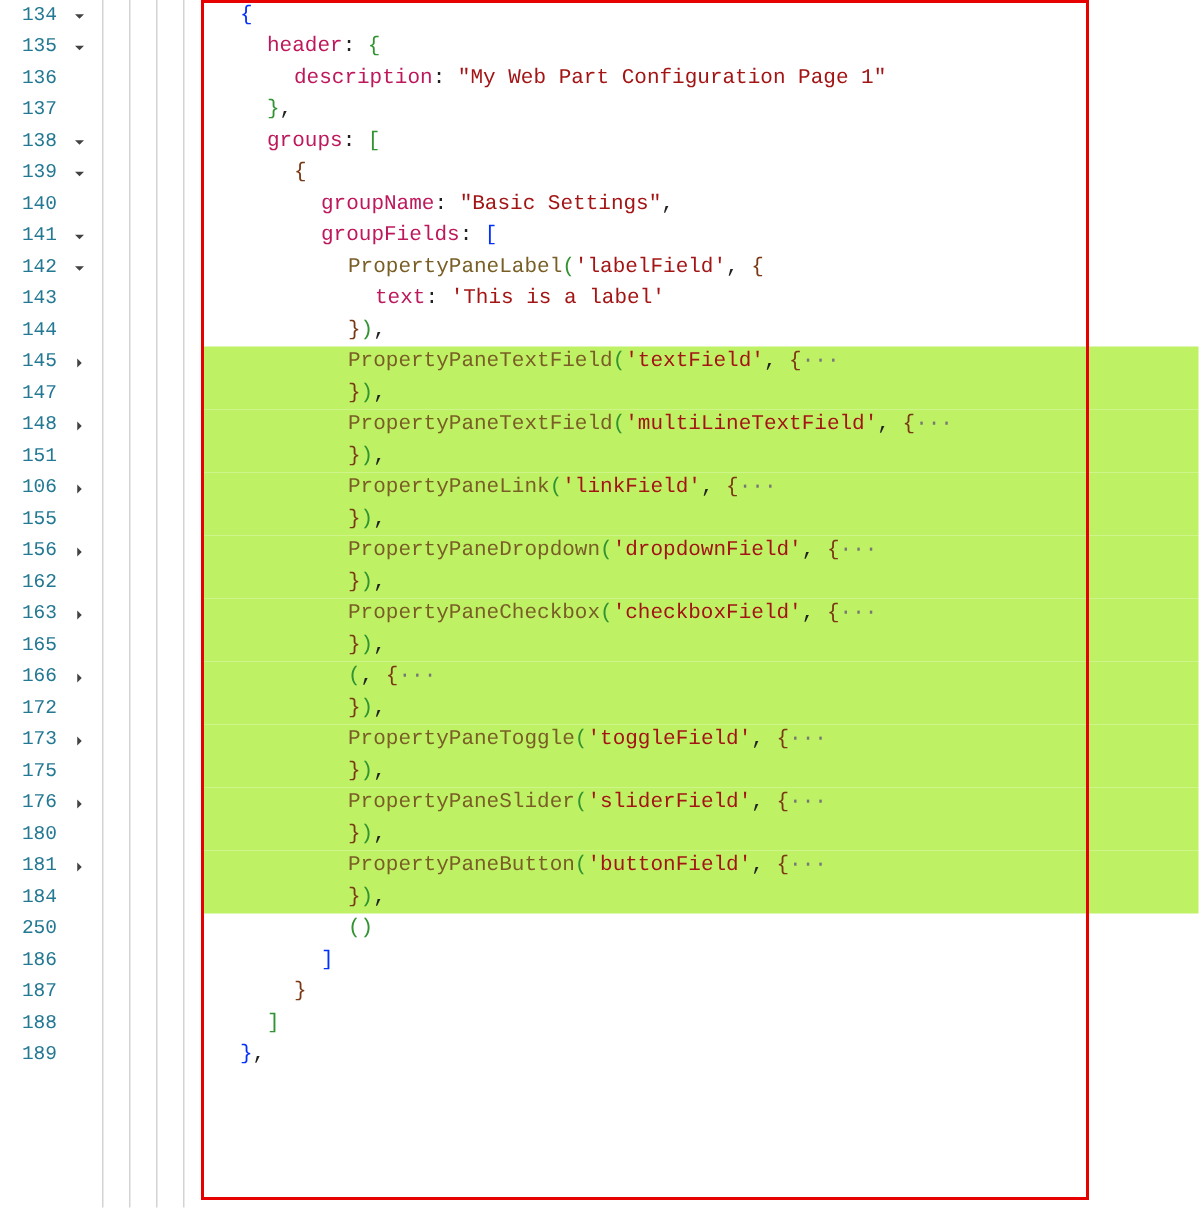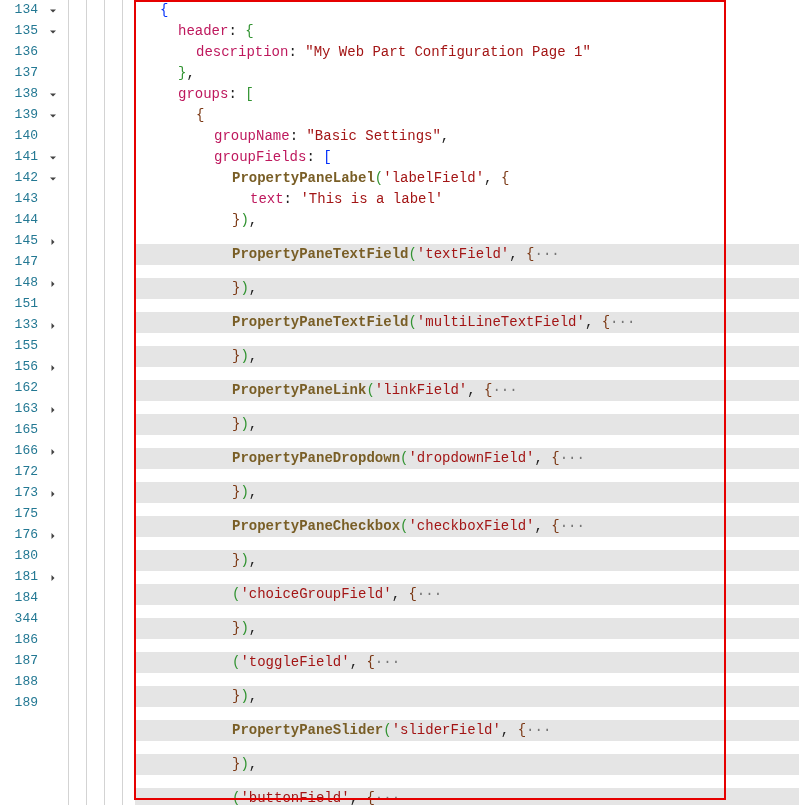--- a/index.html
+++ b/index.html
@@ -71,31 +71,31 @@
     pointer-events: none;
     bottom: 0;
   }
   .cline {
     height: 21px;
     display: flex;
     align-items: center;
     white-space: pre;
     padding-left: 7px;
   }
-  .cline.hl { background: #e5e5e5; margin-top: 13px; }
+  .cline.hl { background: #bef264; }
   .pad { display: inline-block; }
   .pad.d1  { width: 18px; }
   .pad.d2  { width: 36px; }
   .pad.d3  { width: 54px; }
   .pad.d4  { width: 72px; }
   .pad.d5  { width: 90px; }
   .pad.d6  { width: 108px; }
   .tk-plain { color: #212121; }
   .tk-key   { color: #be185d; }
-  .tk-fn    { color: #795e26; font-weight: bold; }
+  .tk-fn    { color: #795e26; }
   .tk-str   { color: #a31515; }
   .tk-brc   { color: #0431fa; }
   .tk-bkt   { color: #319331; }
   .tk-brc2  { color: #7b3814; }
   .tk-fold  { color: #767676; }
 </style>
 </head>
 <body>
 
 <div class="editor">
@@ -187,21 +187,21 @@
           <svg class="chev" viewBox="0 0 16 16">
             <path fill="currentColor" d="M6 4l4 4-4 4z"></path>
           </svg>
         </span>
       </div>
       <div class="gline">
         <span class="num">151</span>
         <span class="fold"></span>
       </div>
       <div class="gline">
-        <span class="num">133</span>
+        <span class="num">106</span>
         <span class="fold">
           <svg class="chev" viewBox="0 0 16 16">
             <path fill="currentColor" d="M6 4l4 4-4 4z"></path>
           </svg>
         </span>
       </div>
       <div class="gline">
         <span class="num">155</span>
         <span class="fold"></span>
       </div>
@@ -271,21 +271,21 @@
           <svg class="chev" viewBox="0 0 16 16">
             <path fill="currentColor" d="M6 4l4 4-4 4z"></path>
           </svg>
         </span>
       </div>
       <div class="gline">
         <span class="num">184</span>
         <span class="fold"></span>
       </div>
       <div class="gline">
-        <span class="num">344</span>
+        <span class="num">250</span>
         <span class="fold"></span>
       </div>
       <div class="gline">
         <span class="num">186</span>
         <span class="fold"></span>
       </div>
       <div class="gline">
         <span class="num">187</span>
         <span class="fold"></span>
       </div>
@@ -323,27 +323,27 @@
     <div class="cline hl"><span class="pad d5"></span><span class="tk-fn">PropertyPaneTextField</span><span class="tk-bkt">(</span><span class="tk-str">'textField'</span><span class="tk-plain">, </span><span class="tk-brc2">{</span><span class="tk-fold">···</span></div>
     <div class="cline hl"><span class="pad d5"></span><span class="tk-brc2">}</span><span class="tk-bkt">)</span><span class="tk-plain">,</span></div>
     <div class="cline hl"><span class="pad d5"></span><span class="tk-fn">PropertyPaneTextField</span><span class="tk-bkt">(</span><span class="tk-str">'multiLineTextField'</span><span class="tk-plain">, </span><span class="tk-brc2">{</span><span class="tk-fold">···</span></div>
     <div class="cline hl"><span class="pad d5"></span><span class="tk-brc2">}</span><span class="tk-bkt">)</span><span class="tk-plain">,</span></div>
     <div class="cline hl"><span class="pad d5"></span><span class="tk-fn">PropertyPaneLink</span><span class="tk-bkt">(</span><span class="tk-str">'linkField'</span><span class="tk-plain">, </span><span class="tk-brc2">{</span><span class="tk-fold">···</span></div>
     <div class="cline hl"><span class="pad d5"></span><span class="tk-brc2">}</span><span class="tk-bkt">)</span><span class="tk-plain">,</span></div>
     <div class="cline hl"><span class="pad d5"></span><span class="tk-fn">PropertyPaneDropdown</span><span class="tk-bkt">(</span><span class="tk-str">'dropdownField'</span><span class="tk-plain">, </span><span class="tk-brc2">{</span><span class="tk-fold">···</span></div>
     <div class="cline hl"><span class="pad d5"></span><span class="tk-brc2">}</span><span class="tk-bkt">)</span><span class="tk-plain">,</span></div>
     <div class="cline hl"><span class="pad d5"></span><span class="tk-fn">PropertyPaneCheckbox</span><span class="tk-bkt">(</span><span class="tk-str">'checkboxField'</span><span class="tk-plain">, </span><span class="tk-brc2">{</span><span class="tk-fold">···</span></div>
     <div class="cline hl"><span class="pad d5"></span><span class="tk-brc2">}</span><span class="tk-bkt">)</span><span class="tk-plain">,</span></div>
-    <div class="cline hl"><span class="pad d5"></span><span class="tk-bkt">(</span><span class="tk-str">'choiceGroupField'</span><span class="tk-plain">, </span><span class="tk-brc2">{</span><span class="tk-fold">···</span></div>
-    <div class="cline hl"><span class="pad d5"></span><span class="tk-brc2">}</span><span class="tk-bkt">)</span><span class="tk-plain">,</span></div>
-    <div class="cline hl"><span class="pad d5"></span><span class="tk-bkt">(</span><span class="tk-str">'toggleField'</span><span class="tk-plain">, </span><span class="tk-brc2">{</span><span class="tk-fold">···</span></div>
+    <div class="cline hl"><span class="pad d5"></span><span class="tk-bkt">(</span><span class="tk-plain">, </span><span class="tk-brc2">{</span><span class="tk-fold">···</span></div>
+    <div class="cline hl"><span class="pad d5"></span><span class="tk-brc2">}</span><span class="tk-bkt">)</span><span class="tk-plain">,</span></div>
+    <div class="cline hl"><span class="pad d5"></span><span class="tk-fn">PropertyPaneToggle</span><span class="tk-bkt">(</span><span class="tk-str">'toggleField'</span><span class="tk-plain">, </span><span class="tk-brc2">{</span><span class="tk-fold">···</span></div>
     <div class="cline hl"><span class="pad d5"></span><span class="tk-brc2">}</span><span class="tk-bkt">)</span><span class="tk-plain">,</span></div>
     <div class="cline hl"><span class="pad d5"></span><span class="tk-fn">PropertyPaneSlider</span><span class="tk-bkt">(</span><span class="tk-str">'sliderField'</span><span class="tk-plain">, </span><span class="tk-brc2">{</span><span class="tk-fold">···</span></div>
     <div class="cline hl"><span class="pad d5"></span><span class="tk-brc2">}</span><span class="tk-bkt">)</span><span class="tk-plain">,</span></div>
-    <div class="cline hl"><span class="pad d5"></span><span class="tk-bkt">(</span><span class="tk-str">'buttonField'</span><span class="tk-plain">, </span><span class="tk-brc2">{</span><span class="tk-fold">···</span></div>
+    <div class="cline hl"><span class="pad d5"></span><span class="tk-fn">PropertyPaneButton</span><span class="tk-bkt">(</span><span class="tk-str">'buttonField'</span><span class="tk-plain">, </span><span class="tk-brc2">{</span><span class="tk-fold">···</span></div>
     <div class="cline hl"><span class="pad d5"></span><span class="tk-brc2">}</span><span class="tk-bkt">)</span><span class="tk-plain">,</span></div>
     <div class="cline"><span class="pad d5"></span><span class="tk-bkt">(</span><span class="tk-bkt">)</span></div>
     <div class="cline"><span class="pad d4"></span><span class="tk-brc">]</span></div>
     <div class="cline"><span class="pad d3"></span><span class="tk-brc2">}</span></div>
     <div class="cline"><span class="pad d2"></span><span class="tk-bkt">]</span></div>
     <div class="cline"><span class="pad d1"></span><span class="tk-brc">}</span><span class="tk-plain">,</span></div>
   </div>
 </div>
 
 </body></html>

